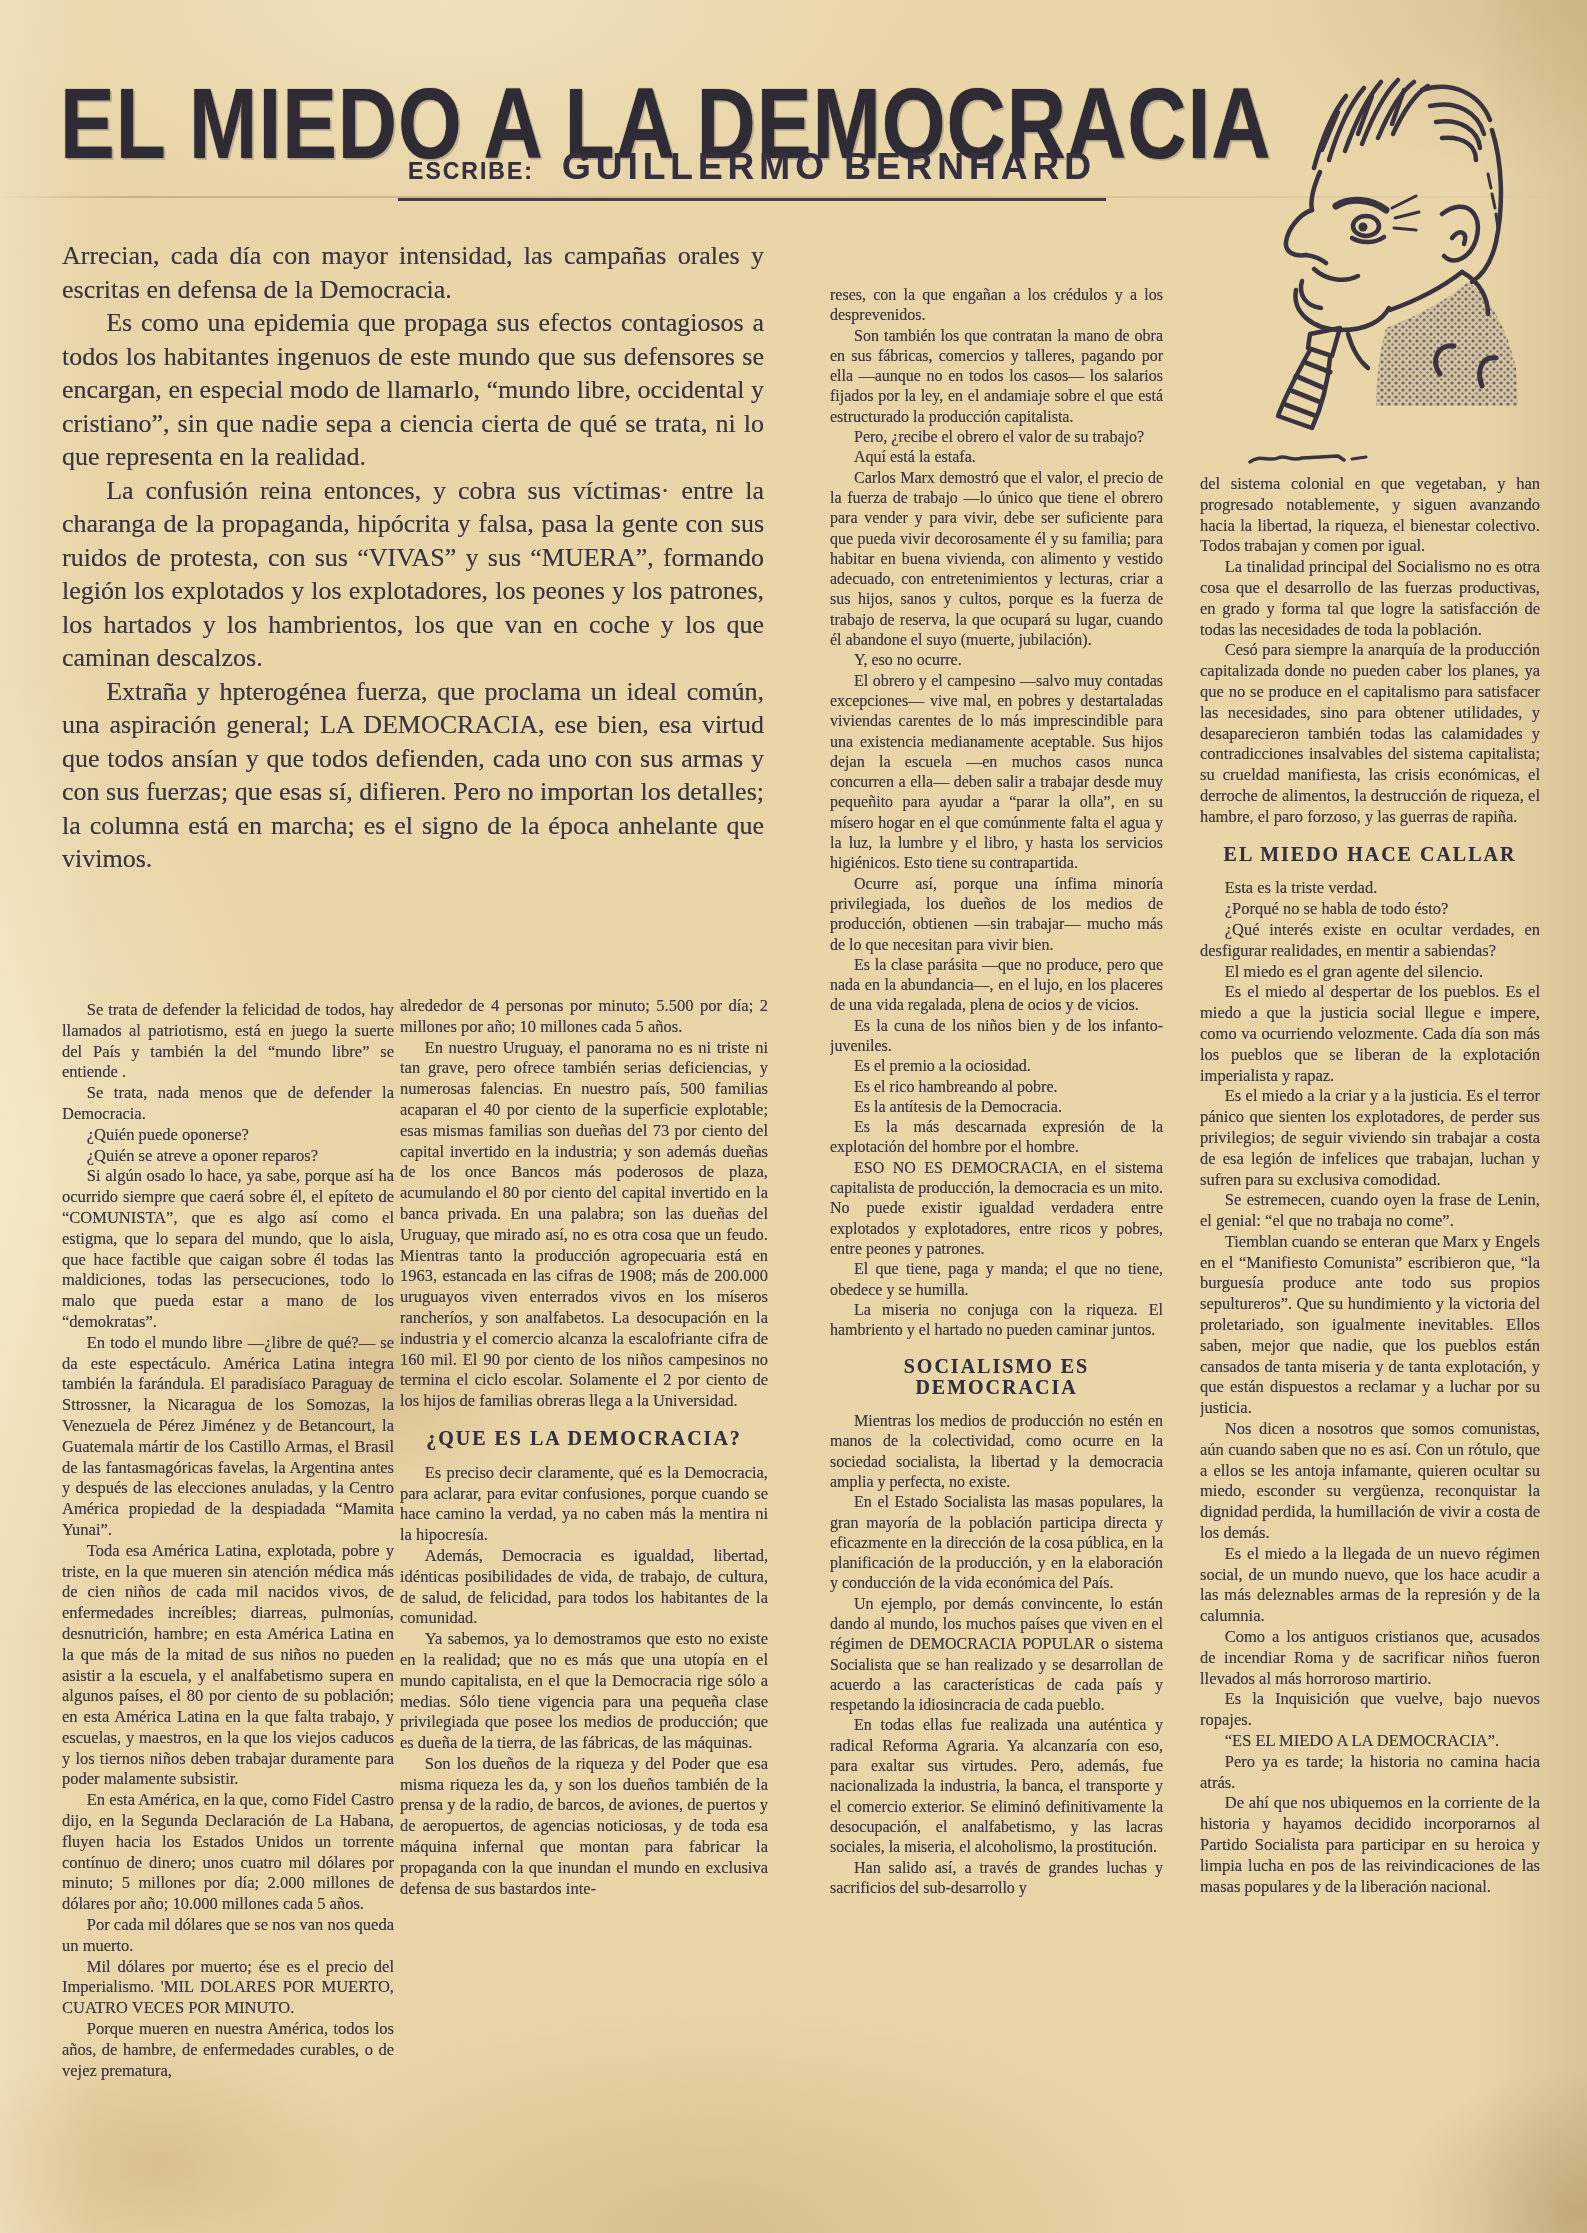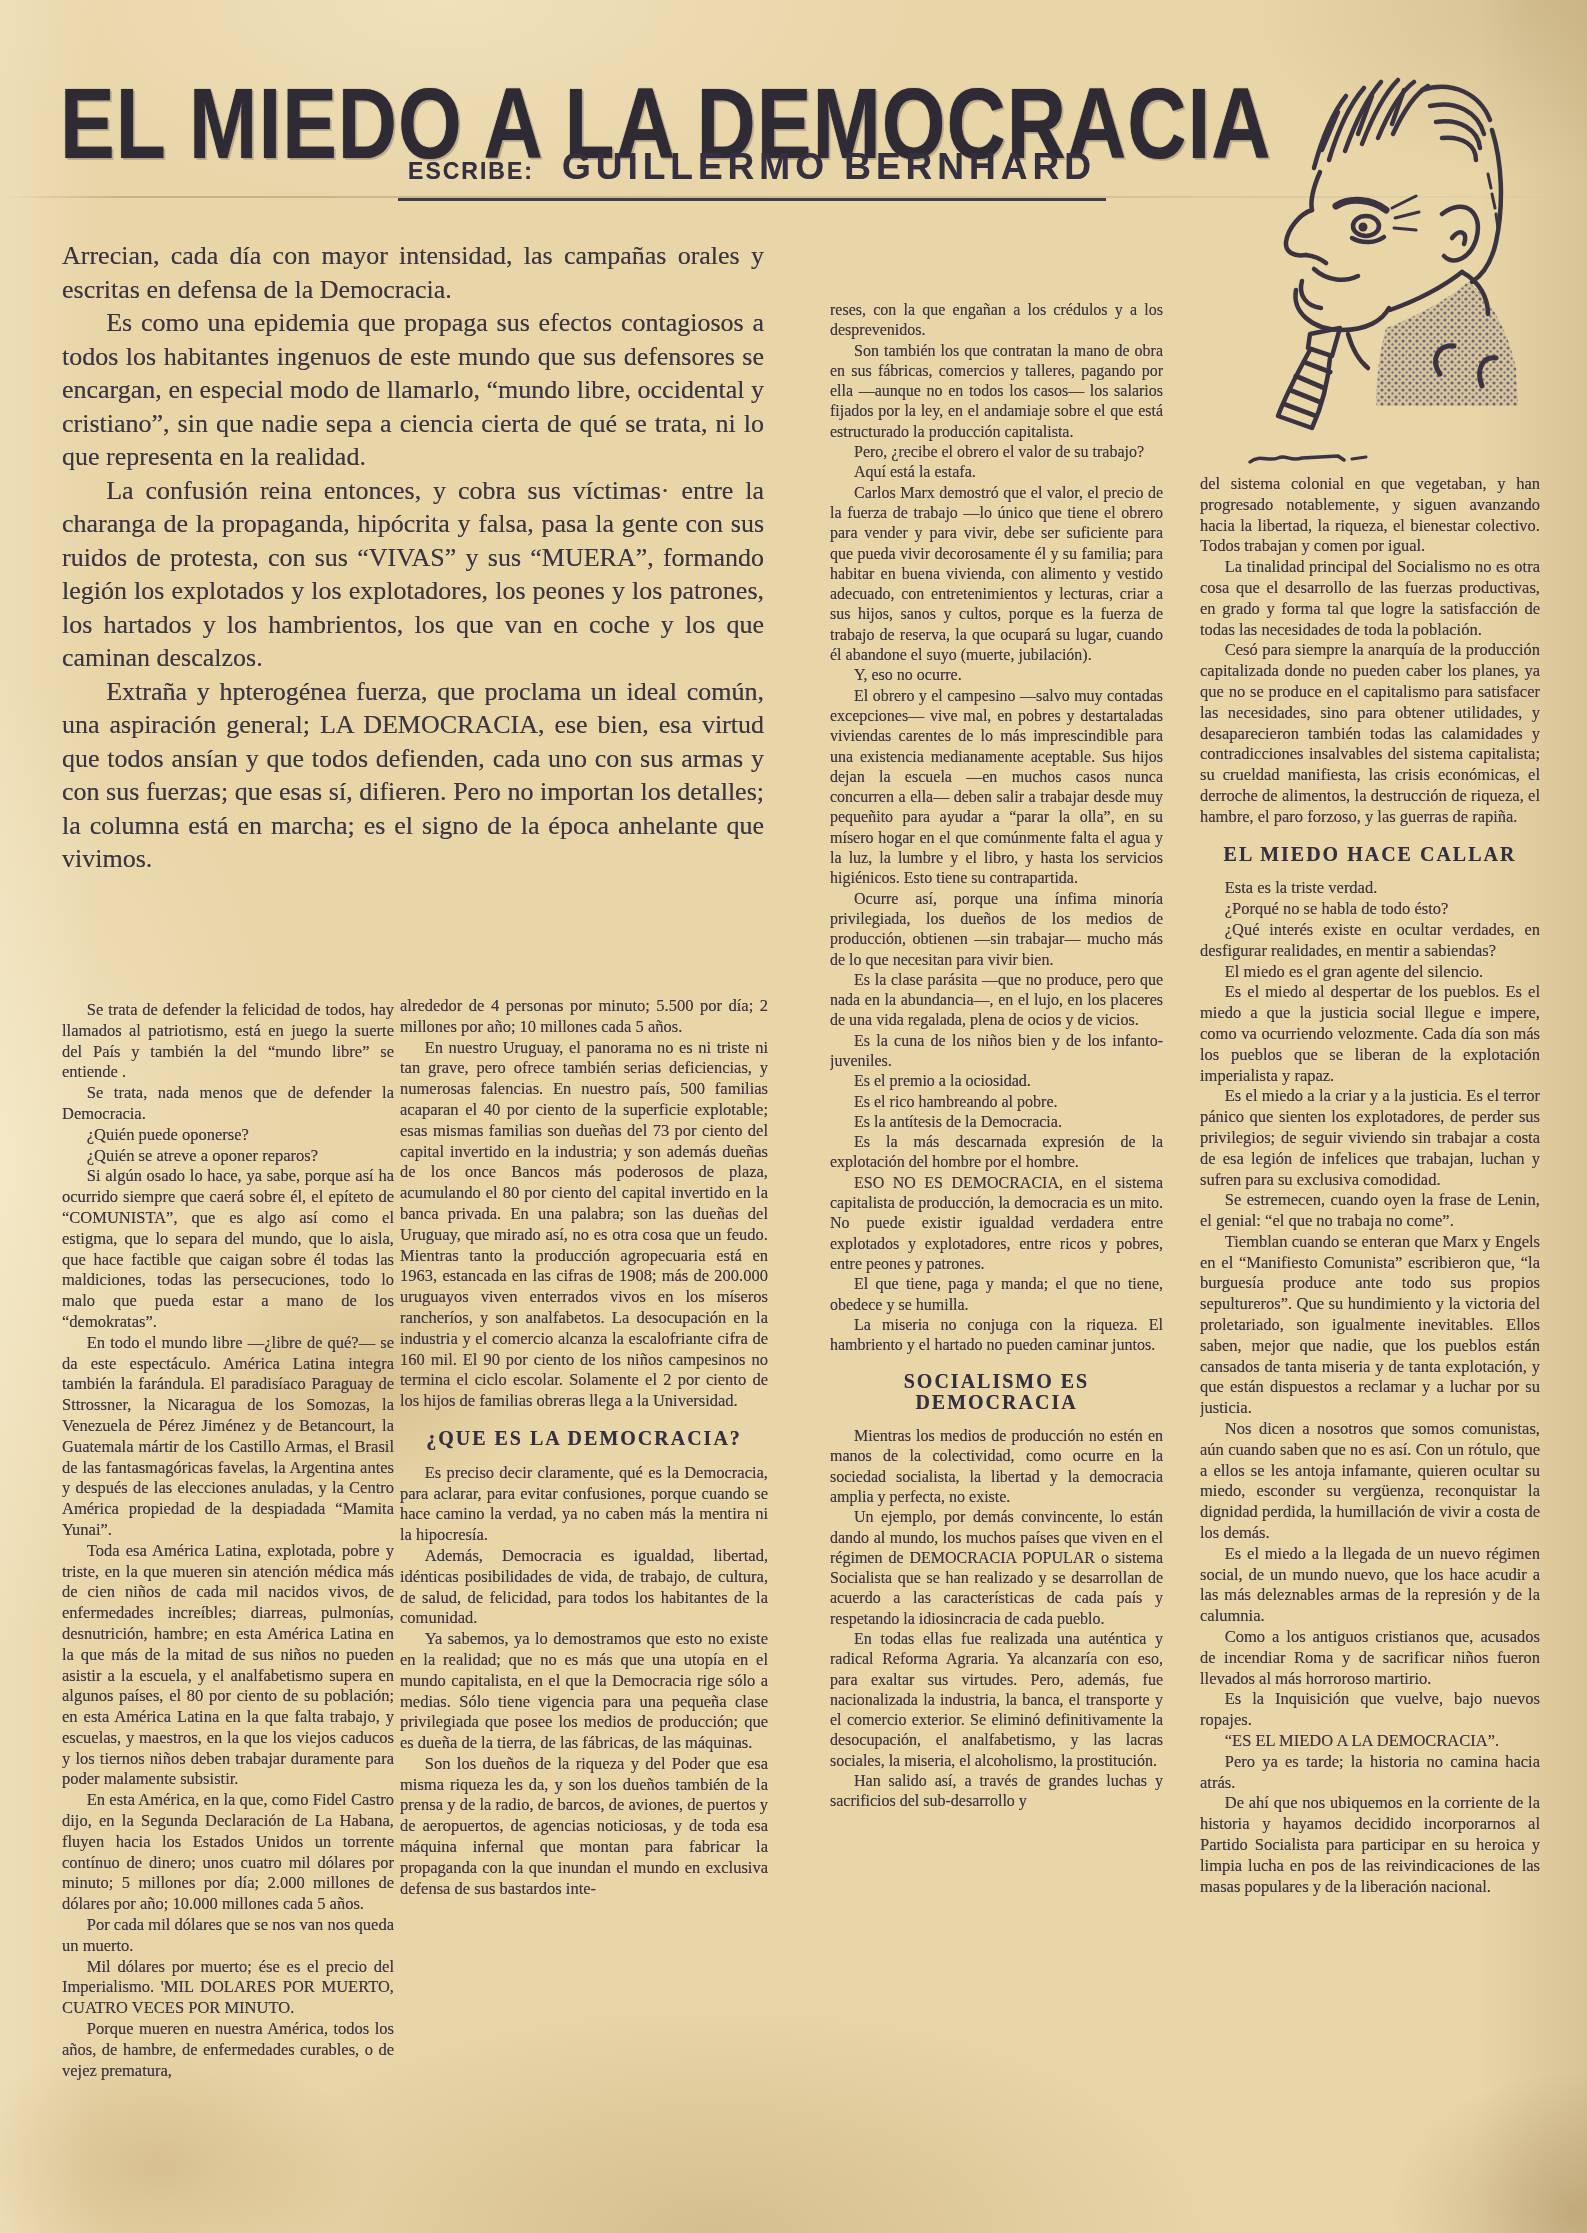--- a/index.html
+++ b/index.html
@@ -39,21 +39,21 @@
     font-size:26px;line-height:33.5px;text-align:justify;color:#3b3540;}
   .intro p{margin:0;text-indent:1.7em;}
   .intro p:first-child{text-indent:0;}
   .col{position:absolute;text-align:justify;overflow:hidden;color:#3c3542;}
   .col p{margin:0;text-indent:1.5em;}
   .plist.cont > p:first-child{text-indent:0;}
   .col h2{font-size:20px;font-weight:bold;text-align:center;letter-spacing:2px;
     margin:16px 0 14px;color:#343040;font-family:"Liberation Serif",serif;}
   #col1{left:62px;top:1000px;width:332px;height:1108px;font-size:16.5px;line-height:20.8px;}
   #col2{left:400px;top:996px;width:368px;height:1128px;font-size:16.5px;line-height:20.8px;}
-  #col3{left:830px;top:300px;width:333px;height:1872px;font-size:16px;line-height:20.3px;}
+  #col3{left:830px;top:285px;width:333px;height:1872px;font-size:16px;line-height:20.3px;}
   #col4{left:1200px;top:474px;width:340px;height:1726px;font-size:16.5px;line-height:20.8px;}
   #caricature{position:absolute;left:1226px;top:38px;width:350px;height:444px;margin:0;}
 </style>
 </head>
 <body>
 
 <div class="page ink">
 
   <h1 class="title">EL MIEDO A LA DEMOCRACIA</h1>
 
@@ -191,20 +191,21 @@
         <p>Es el rico hambreando al pobre.</p>
         <p>Es la antítesis de la Democracia.</p>
         <p>Es la más descarnada expresión de la explotación del hombre por el hombre.</p>
         <p>ESO NO ES DEMOCRACIA, en el sistema capitalista de producción, la democracia es un mito. No puede existir igualdad verdadera entre explotados y explotadores, entre ricos y pobres, entre peones y patrones.</p>
         <p>El que tiene, paga y manda; el que no tiene, obedece y se humilla.</p>
         <p>La miseria no conjuga con la riqueza. El hambriento y el hartado no pueden caminar juntos.</p>
       </div>
     <h2>SOCIALISMO ES DEMOCRACIA</h2>
     <div class="plist">
         <p>Mientras los medios de producción no estén en manos de la colectividad, como ocurre en la sociedad socialista, la libertad y la democracia amplia y perfecta, no existe.</p>
+        <p>En el Estado Socialista las masas populares, la gran mayoría de la población participa directa y eficazmente en la dirección de la cosa pública, en la planificación de la producción, y en la elaboración y conducción de la vida económica del País.</p>
         <p>Un ejemplo, por demás convincente, lo están dando al mundo, los muchos países que viven en el régimen de DEMOCRACIA POPULAR o sistema Socialista que se han realizado y se desarrollan de acuerdo a las características de cada país y respetando la idiosincracia de cada pueblo.</p>
         <p>En todas ellas fue realizada una auténtica y radical Reforma Agraria. Ya alcanzaría con eso, para exaltar sus virtudes. Pero, además, fue nacionalizada la industria, la banca, el transporte y el comercio exterior. Se eliminó definitivamente la desocupación, el analfabetismo, y las lacras sociales, la miseria, el alcoholismo, la prostitución.</p>
         <p>Han salido así, a través de grandes luchas y sacrificios del sub-desarrollo y</p>
       </div>
   </section>
 
   <section class="col" id="col4">
     <div class="plist cont">
         <p>del sistema colonial en que vegetaban, y han progresado notablemente, y siguen avanzando hacia la libertad, la riqueza, el bienestar colectivo. Todos trabajan y comen por igual.</p>
         <p>La tinalidad principal del Socialismo no es otra cosa que el desarrollo de las fuerzas productivas, en grado y forma tal que logre la satisfacción de todas las necesidades de toda la población.</p>

